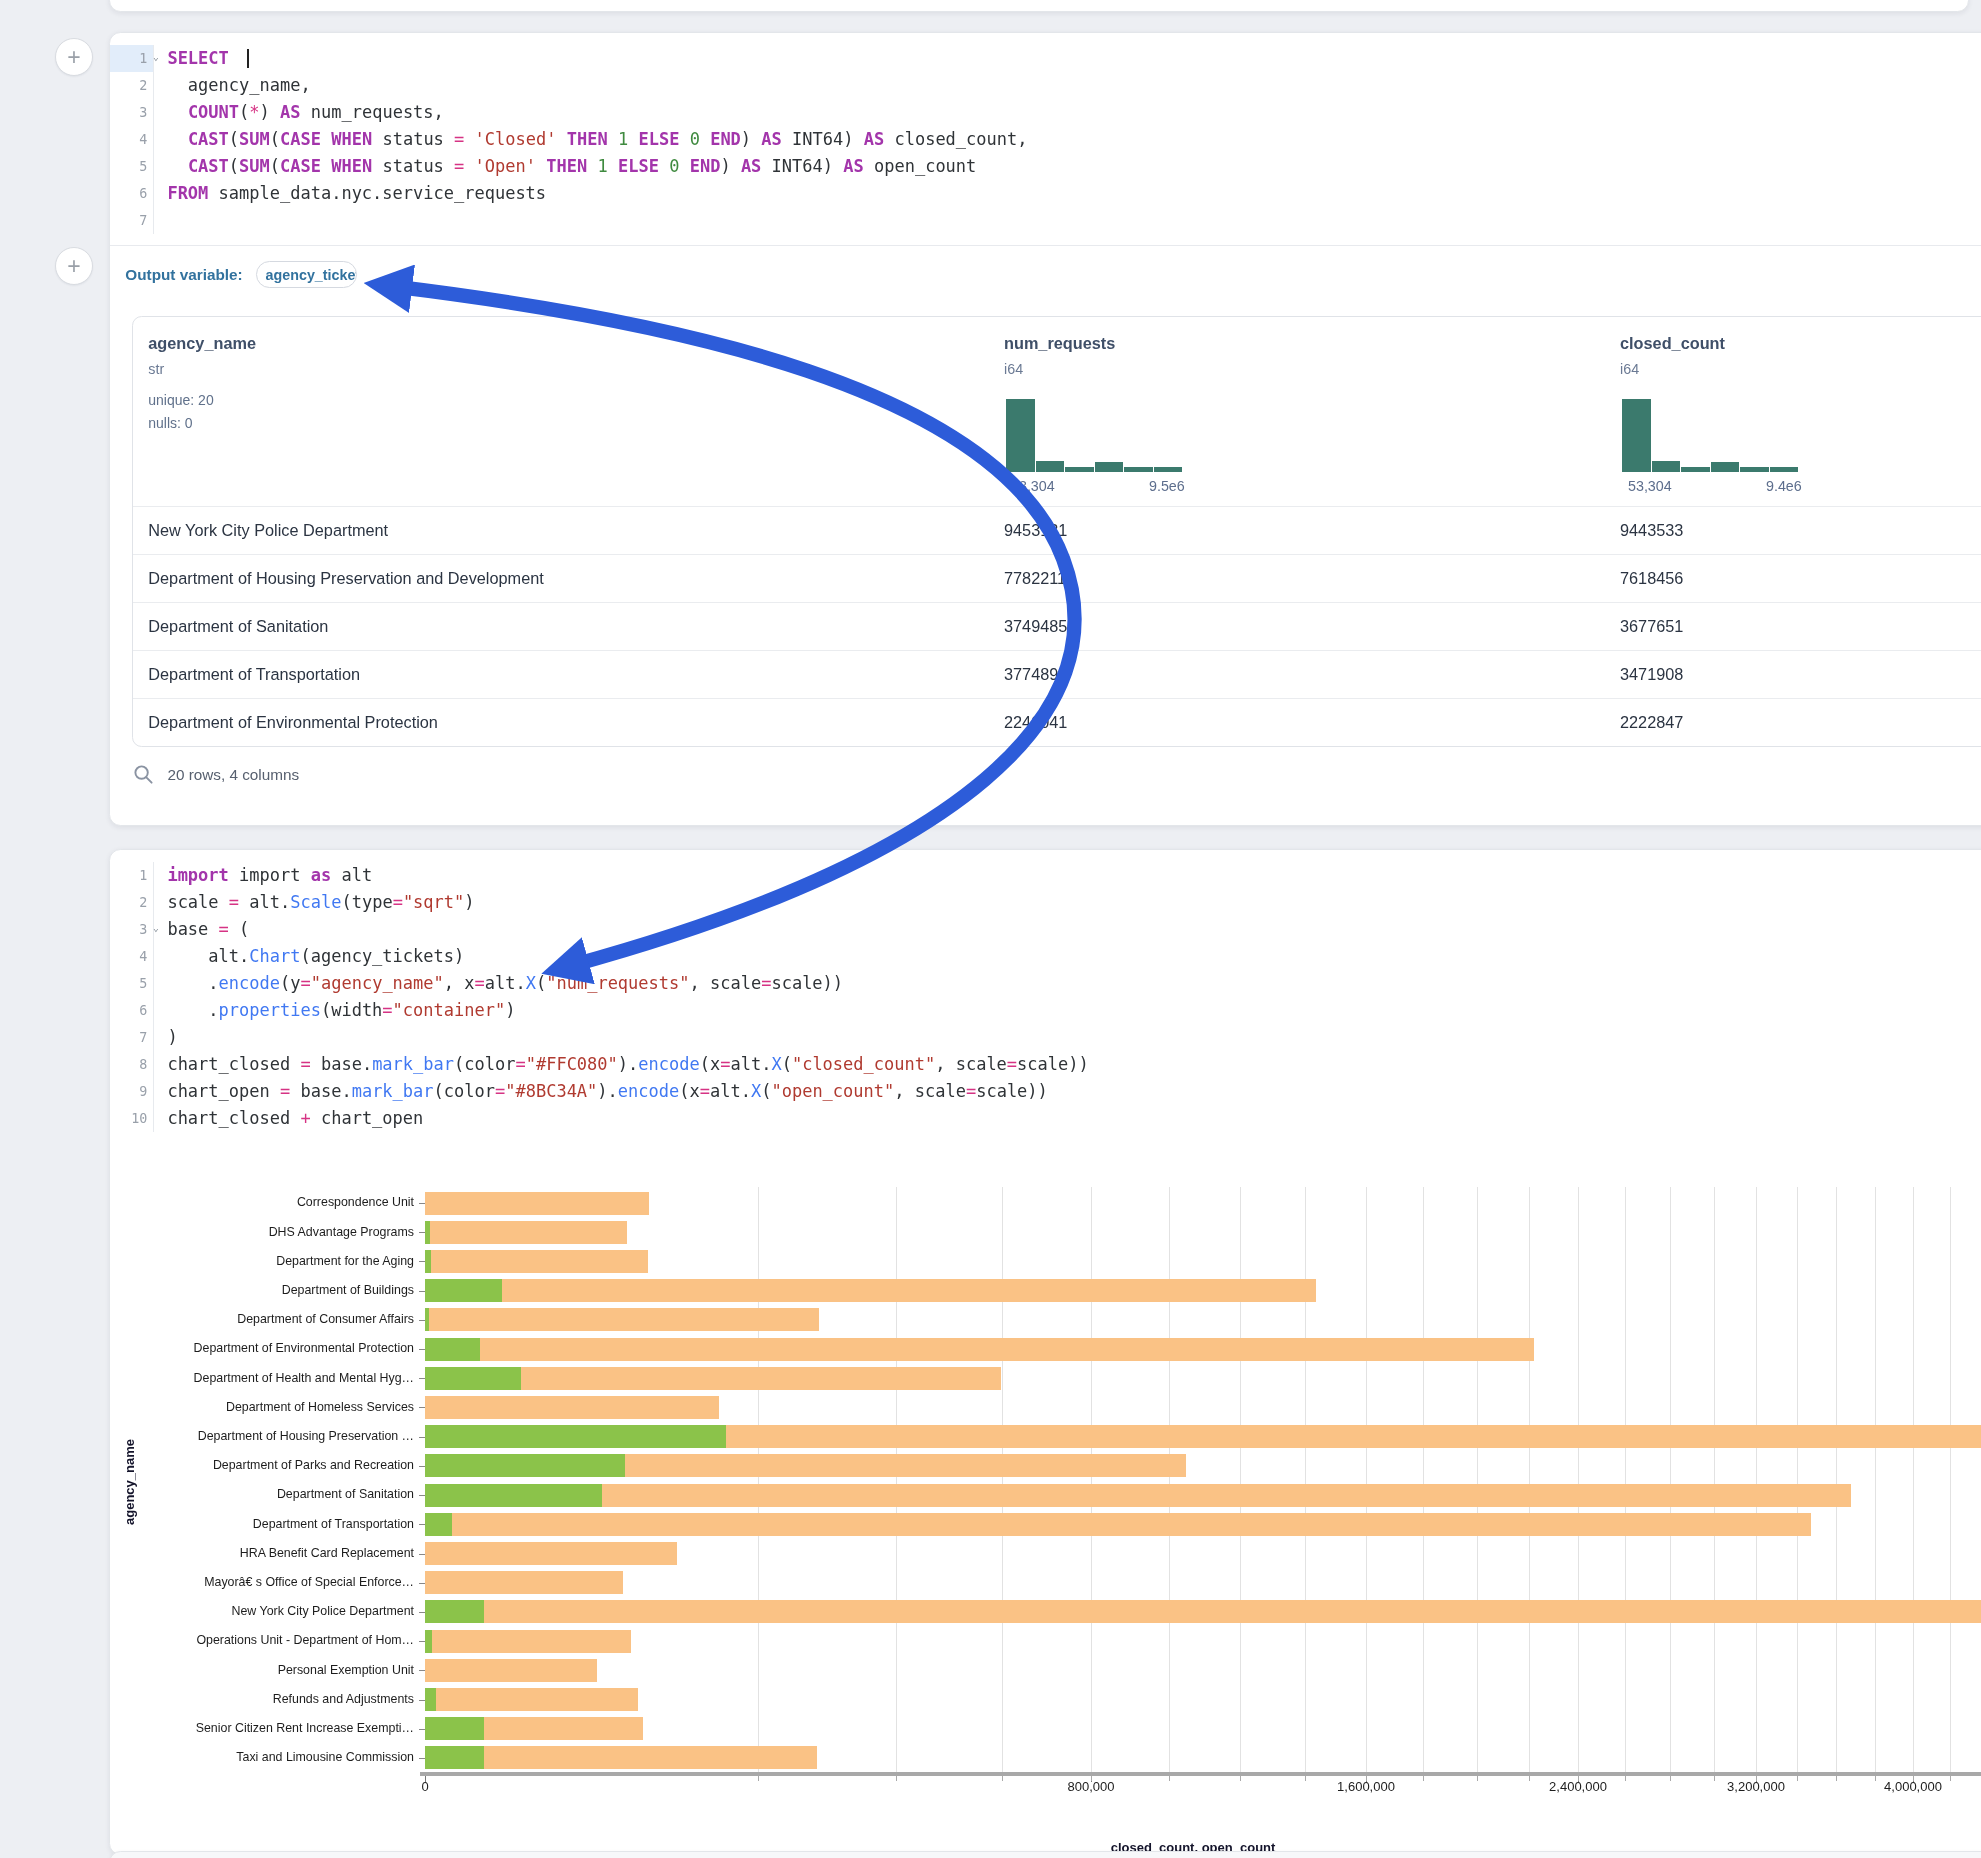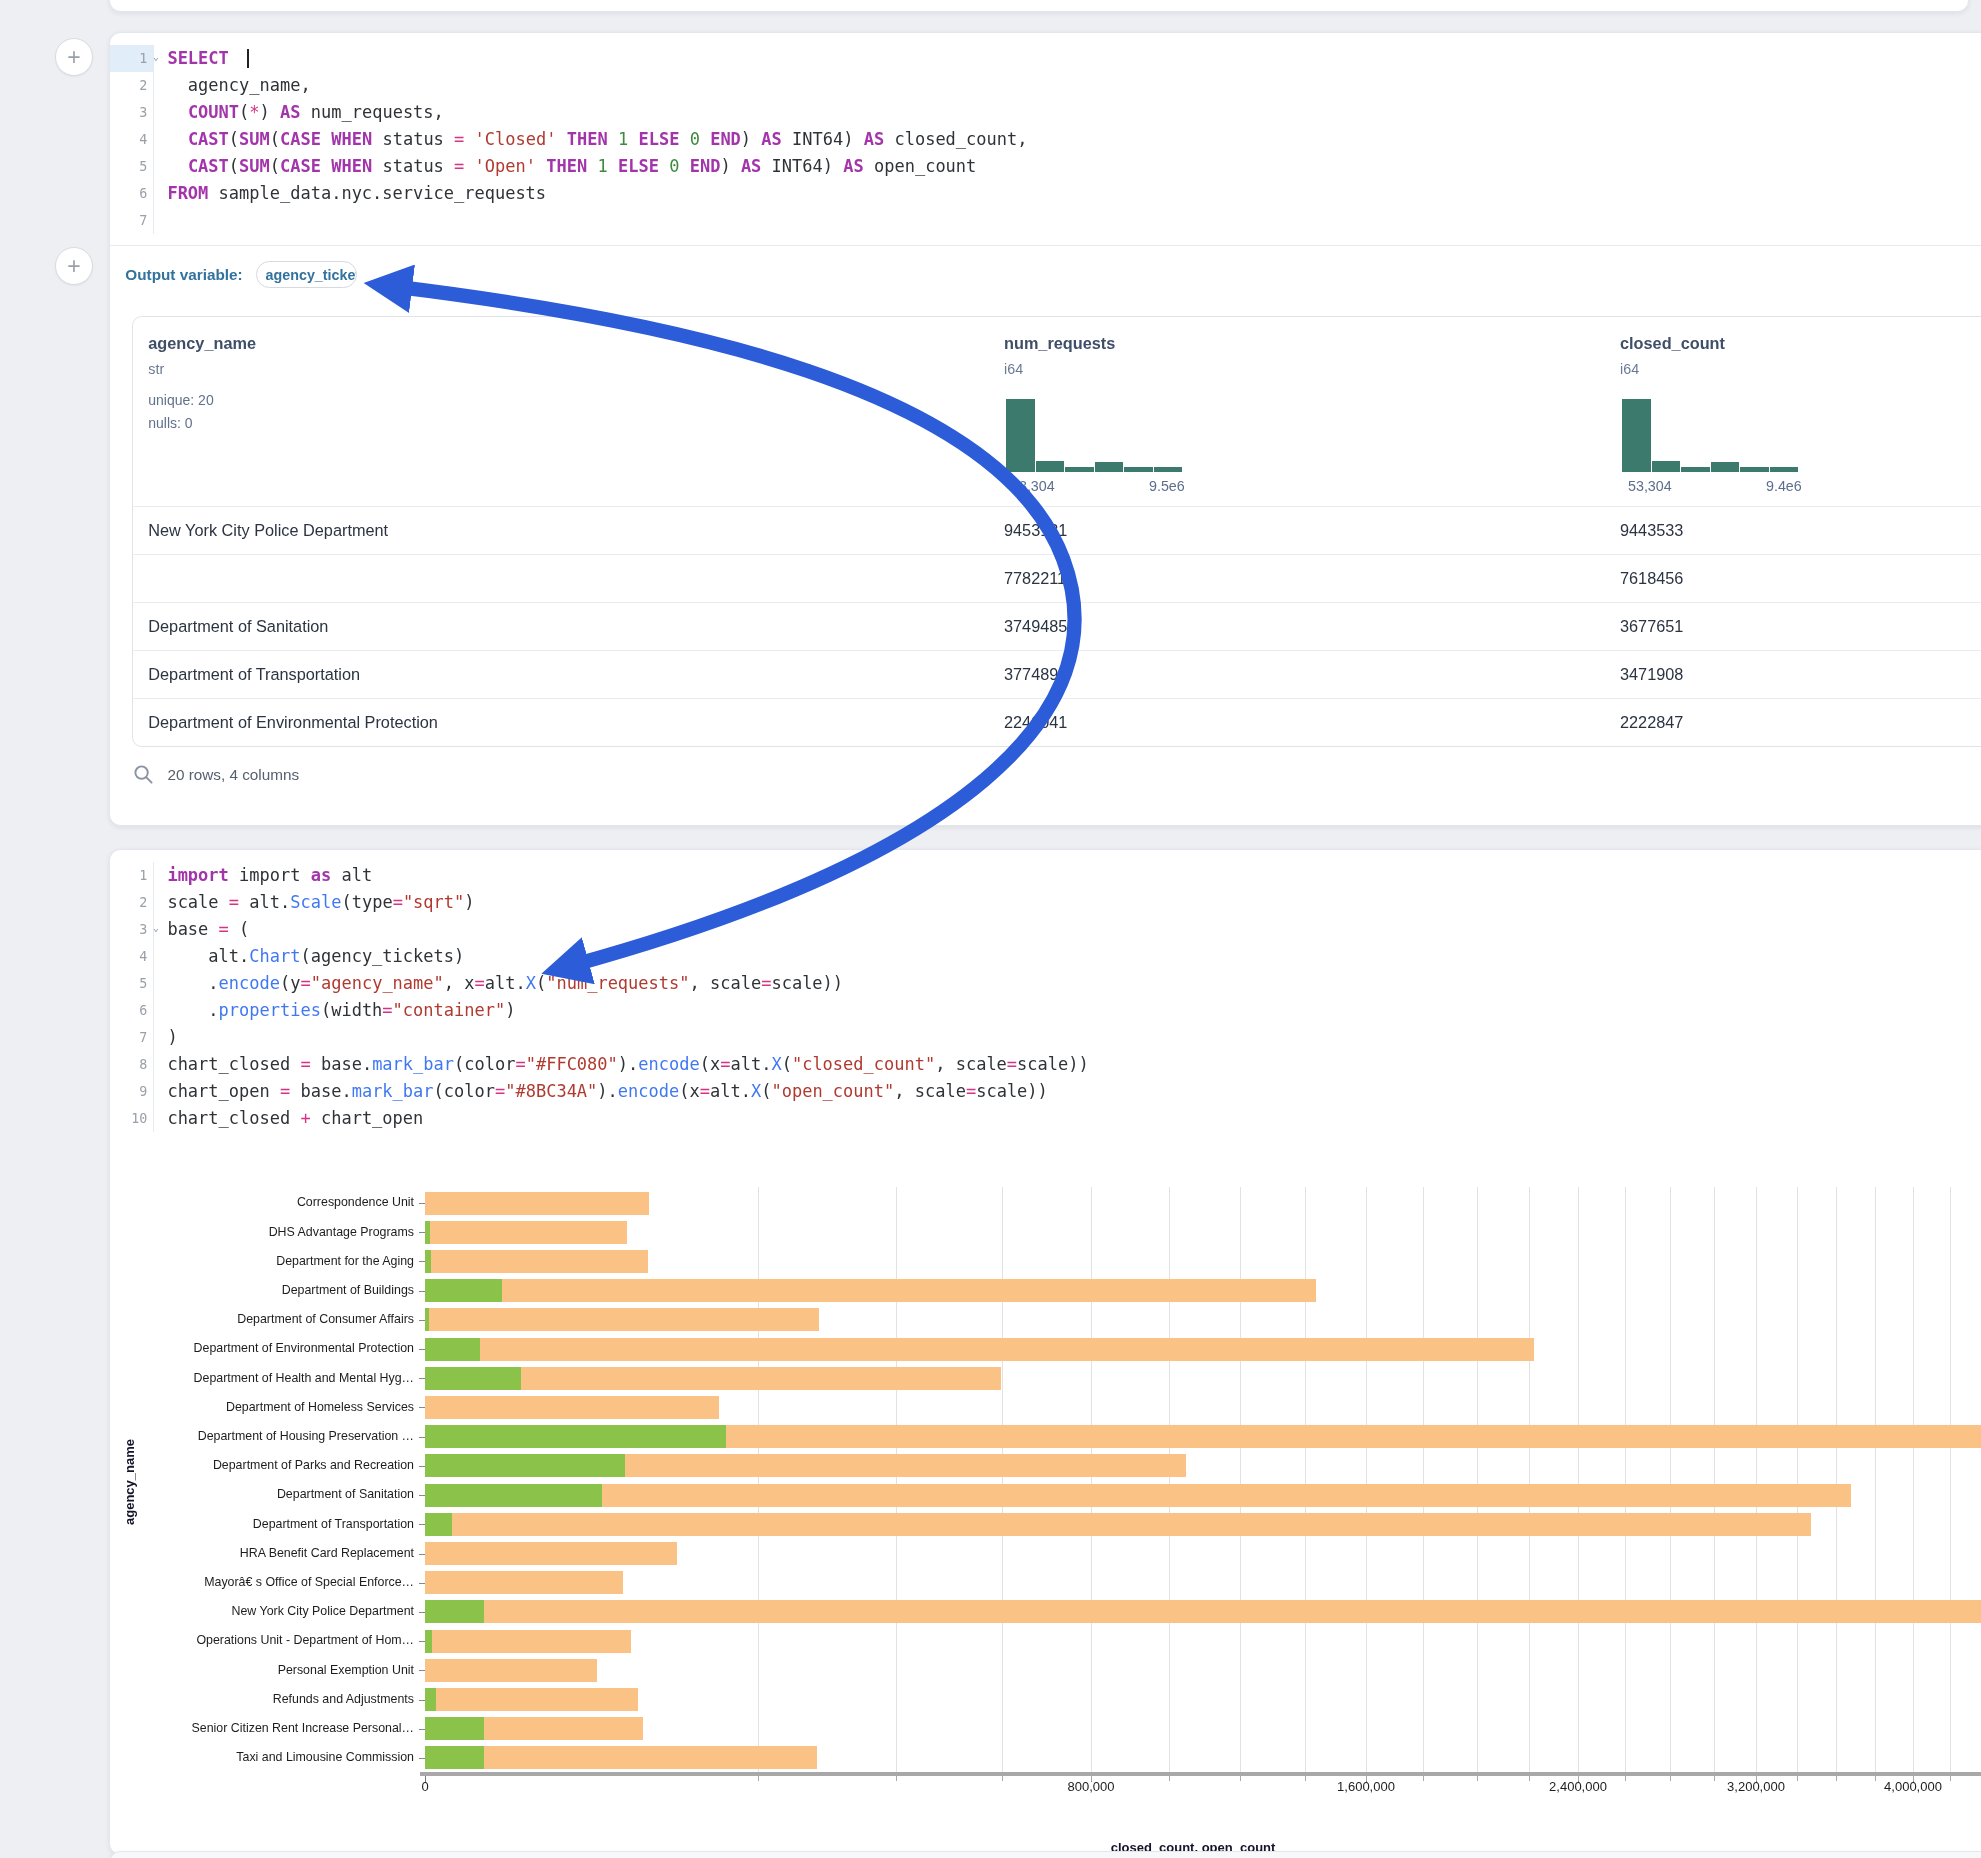--- a/index.html
+++ b/index.html
@@ -133,20 +133,21 @@
         <div class="hist-min" style="left: 1495px;">53,304</div>
         <div class="hist-max" style="left: 1633px;">9.4e6</div>
       </div>
     <div id="tbl-body">
         <div class="tbl-row">
           <div class="tbl-cell" style="left: 15.3px;">New York City Police Department</div>
           <div class="tbl-cell" style="left: 871px;">9453131</div>
           <div class="tbl-cell" style="left: 1487px;">9443533</div>
         </div>
         <div class="tbl-row">
+          <div class="tbl-cell" style="left: 15.3px;">Department of Housing Preservation and Development</div>
           <div class="tbl-cell" style="left: 871px;">7782211</div>
           <div class="tbl-cell" style="left: 1487px;">7618456</div>
         </div>
         <div class="tbl-row">
           <div class="tbl-cell" style="left: 15.3px;">Department of Sanitation</div>
           <div class="tbl-cell" style="left: 871px;">3749485</div>
           <div class="tbl-cell" style="left: 1487px;">3677651</div>
         </div>
         <div class="tbl-row">
           <div class="tbl-cell" style="left: 15.3px;">Department of Transportation</div>
@@ -267,21 +268,21 @@
         <div class="row-tick" style="left: 309px; top: 458px;"></div>
         <div class="bar" style="left: 315px; top: 447px; width: 206px; background: rgb(250, 194, 133);"></div>
         <div class="bar" style="left: 315px; top: 447px; width: 7.4px; background: rgb(139, 195, 74);"></div>
         <div class="row-label" style="left: 0px; width: 304px; top: 480px;">Personal Exemption Unit</div>
         <div class="row-tick" style="left: 309px; top: 487px;"></div>
         <div class="bar" style="left: 315px; top: 476px; width: 172px; background: rgb(250, 194, 133);"></div>
         <div class="row-label" style="left: 0px; width: 304px; top: 509px;">Refunds and Adjustments</div>
         <div class="row-tick" style="left: 309px; top: 517px;"></div>
         <div class="bar" style="left: 315px; top: 505px; width: 213px; background: rgb(250, 194, 133);"></div>
         <div class="bar" style="left: 315px; top: 505px; width: 11px; background: rgb(139, 195, 74);"></div>
-        <div class="row-label" style="left: 0px; width: 304px; top: 538px;">Senior Citizen Rent Increase Personal…</div>
+        <div class="row-label" style="left: 0px; width: 304px; top: 538px;">Senior Citizen Rent Increase Exempti…</div>
         <div class="row-tick" style="left: 309px; top: 546px;"></div>
         <div class="bar" style="left: 315px; top: 534px; width: 218px; background: rgb(250, 194, 133);"></div>
         <div class="bar" style="left: 315px; top: 534px; width: 59px; background: rgb(139, 195, 74);"></div>
         <div class="row-label" style="left: 0px; width: 304px; top: 567px;">Taxi and Limousine Commission</div>
         <div class="row-tick" style="left: 309px; top: 575px;"></div>
         <div class="bar" style="left: 315px; top: 563px; width: 392px; background: rgb(250, 194, 133);"></div>
         <div class="bar" style="left: 315px; top: 563px; width: 59px; background: rgb(139, 195, 74);"></div>
         <div class="x-axis-line" style="left: 310px; top: 589px; width: 1606px;"></div>
         <div class="x-tick" style="left: 315px; top: 593px;"></div>
         <div class="x-tick-label" style="left: 315px; top: 596px;">0</div>

